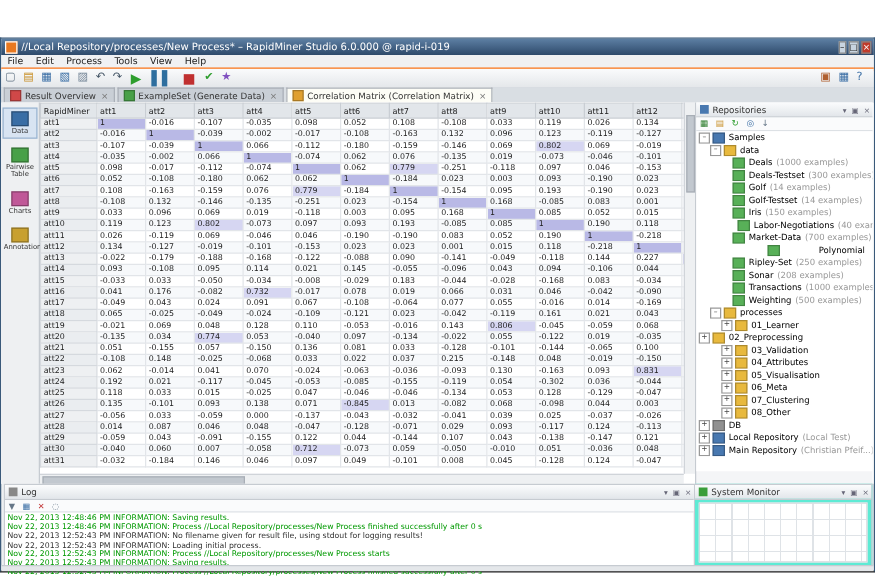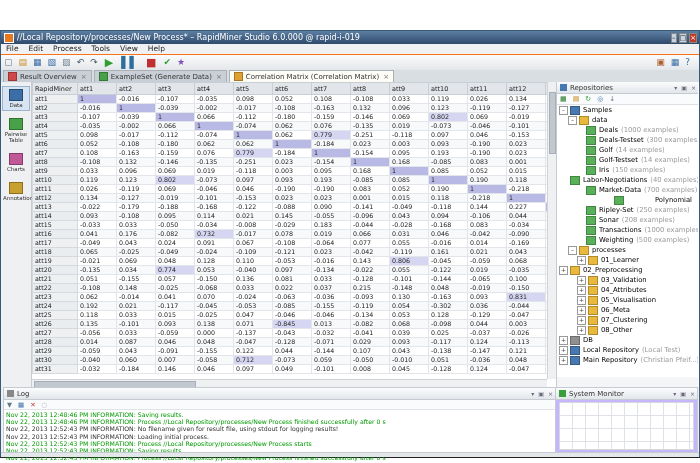--- a/index.html
+++ b/index.html
@@ -59,21 +59,21 @@
   .tgl{width:7px;height:7px;border:1px solid #999;background:#fff;font-size:6px;line-height:6px;text-align:center;color:#444;margin-right:2px;flex:0 0 auto;}
   .tgl.none{border:none;background:transparent;}
   .tree-ic{width:8px;height:7px;margin-right:3px;border:1px solid rgba(0,0,0,.25);flex:0 0 auto;}
   .tree-suffix{color:#999;margin-left:3px;}
   
   #log-panel{position:absolute;left:2px;top:356px;width:551px;height:65px;background:#fff;border:1px solid #c6cbd1;}
   #log-toolbar{height:9px;background:#fafbfc;border-bottom:1px solid #e0e3e7;display:flex;align-items:center;}
   #log-toolbar .tbtn{font-size:6.5px;line-height:8px;padding:0 3px;}
   #log-lines{padding:1px 2px;font-size:6.2px;line-height:7.2px;white-space:nowrap;overflow:hidden;}
   
-  #sys-panel{position:absolute;left:555px;top:356px;width:141px;height:65px;background:#c4b5fd;border:1px solid #c6cbd1;border-left:none;}
+  #sys-panel{position:absolute;left:555px;top:356px;width:141px;height:65px;background:#5eead4;border:1px solid #c6cbd1;border-left:none;}
   #sys-grid{position:absolute;left:3px;top:14px;right:3px;bottom:3px;background-image:repeating-linear-gradient(transparent 0 12px,#dfe3e7 12px 13px),repeating-linear-gradient(90deg,transparent 0 12px,#dfe3e7 12px 13px);border:1px solid #d5d9dd;background-color:#fff;}
   
   #statusbar{position:absolute;left:0;top:421px;width:100%;height:4px;background:#e4e7ea;border-top:1px solid #c6cbd1;}
 </style>
 </head>
 <body>
 
 <div id="stage">
   <div id="app">
 
@@ -715,21 +715,21 @@
               <span class="tree-ic" style="background: rgb(88, 176, 88);"></span>
               <span>Golf-Testset</span>
               <span class="tree-suffix">(14 examples)</span>
             </div>
             <div class="tree-row" style="padding-left: 20px;">
               <span class="tgl none"></span>
               <span class="tree-ic" style="background: rgb(88, 176, 88);"></span>
               <span>Iris</span>
               <span class="tree-suffix">(150 examples)</span>
             </div>
-            <div class="tree-row" style="padding-left: 4px;">
+            <div class="tree-row" style="padding-left: 24px;">
               <span class="tgl none"></span>
               <span class="tree-ic" style="background: rgb(88, 176, 88);"></span>
               <span>Labor-Negotiations</span>
               <span class="tree-suffix">(40 examples)</span>
             </div>
             <div class="tree-row" style="padding-left: 20px;">
               <span class="tgl none"></span>
               <span class="tree-ic" style="background: rgb(88, 176, 88);"></span>
               <span>Market-Data</span>
               <span class="tree-suffix">(700 examples)</span>

